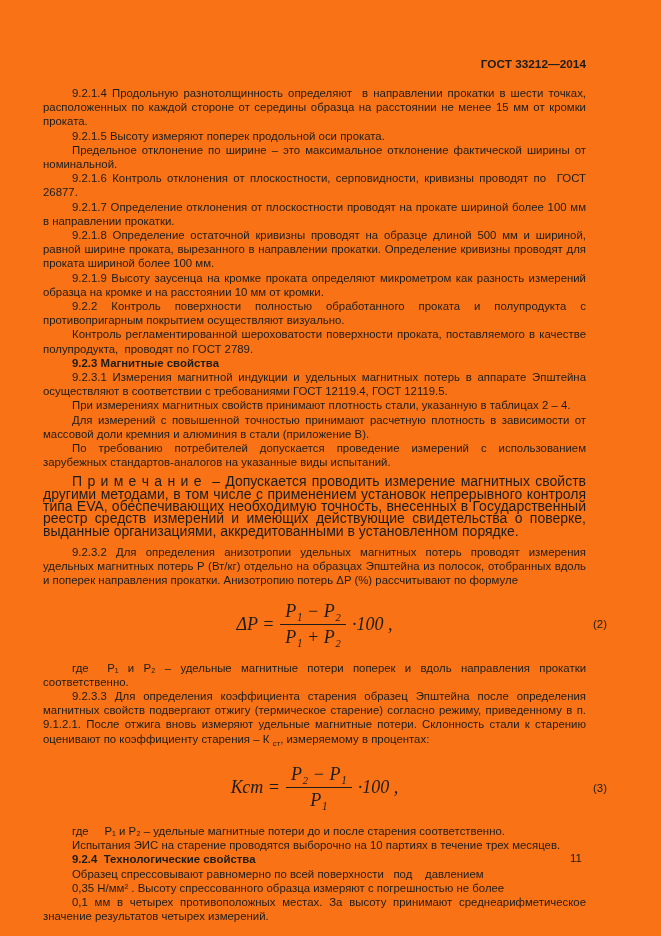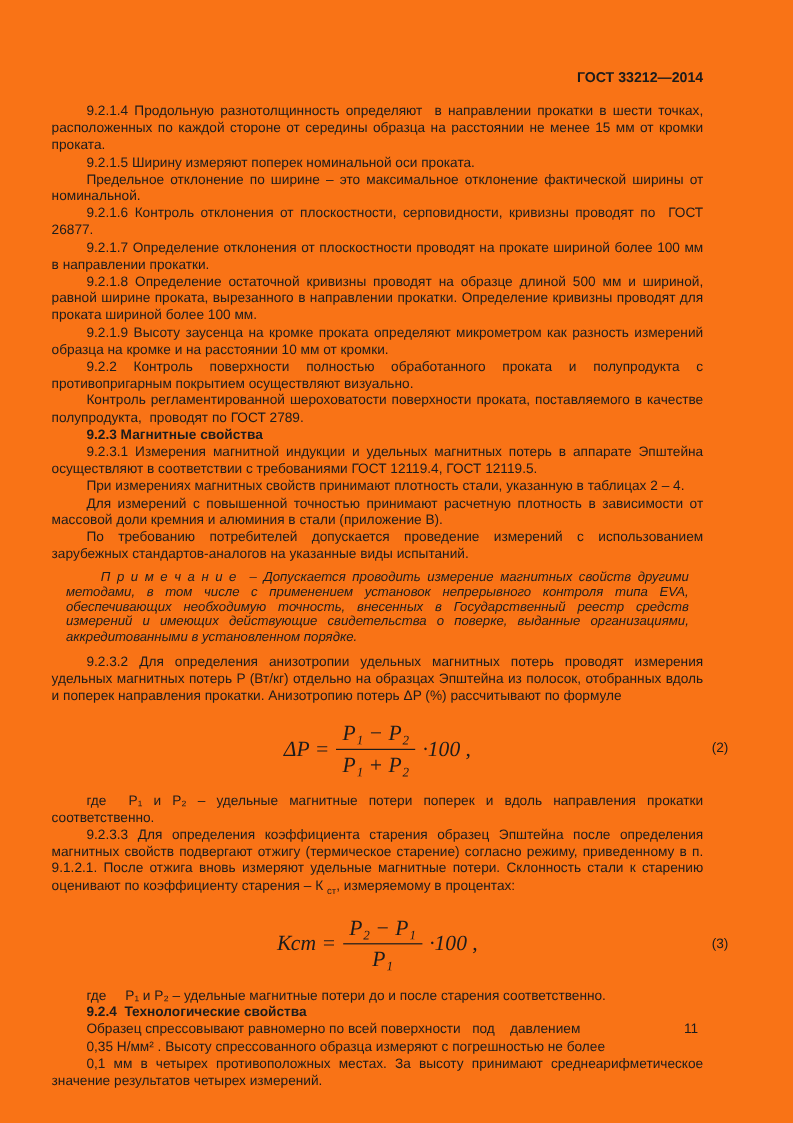--- a/index.html
+++ b/index.html
@@ -20,23 +20,23 @@
     position:absolute;top:86px;left:43px;width:543px;
   }
   p.b{
     margin:0;
     font-size:11.4px;line-height:14.2px;
     text-align:justify;
     text-indent:29px;
   }
   p.bold{font-weight:bold;}
   p.note{
-    margin:6px 12px 8px;
-    font-size:11px;line-height:12.3px;
-    text-align:justify;text-indent:29px;font-style:italic;
+    margin:6px 0 8px;
+    font-size:14px;line-height:12.3px;
+    text-align:justify;text-indent:29px;
   }
   .mt10{margin-top:10px;}
   .mt12{margin-top:12px;}
   .mt9{margin-top:9px;}
   sub.subsmall{font-size:8px;}
   .formula-row{
     position:relative;
     text-align:center;
     margin:13px 0;
   }
@@ -68,21 +68,21 @@
 <body>
 
 <div class="page">
 
   <div class="header">
     <span>ГОСТ 33212—2014</span>
   </div>
 
   <div class="content">
     <p class="b">9.2.1.4 Продольную разнотолщинность определяют&nbsp; в направлении прокатки в шести точках, расположенных по каждой стороне от середины образца на расстоянии не менее 15 мм от кромки проката.</p>
-    <p class="b">9.2.1.5 Ширину измеряют поперек номинальной оси проката.</p>
+    <p class="b">9.2.1.5 Высоту измеряют поперек продольной оси проката.</p>
     <p class="b">Предельное отклонение по ширине – это максимальное отклонение фактической ширины от номинальной.</p>
     <p class="b">9.2.1.6 Контроль отклонения от плоскостности, серповидности, кривизны проводят по&nbsp; ГОСТ 26877.</p>
     <p class="b">9.2.1.7 Определение отклонения от плоскостности проводят на прокате шириной более 100 мм в направлении прокатки.</p>
     <p class="b">9.2.1.8 Определение остаточной кривизны проводят на образце длиной 500 мм и шириной, равной ширине проката, вырезанного в направлении прокатки. Определение кривизны проводят для проката шириной более 100 мм.</p>
     <p class="b">9.2.1.9 Высоту заусенца на кромке проката определяют микрометром как разность измерений образца на кромке и на расстоянии 10 мм от кромки.</p>
     <p class="b">9.2.2 Контроль поверхности полностью обработанного проката и полупродукта с противопригарным покрытием осуществляют визуально.</p>
     <p class="b">Контроль регламентированной шероховатости поверхности проката, поставляемого в качестве полупродукта,&nbsp; проводят по ГОСТ 2789.</p>
     <p class="b bold">9.2.3 Магнитные свойства</p>
     <p class="b">9.2.3.1 Измерения магнитной индукции и удельных магнитных потерь в аппарате Эпштейна осуществляют в соответствии с требованиями ГОСТ 12119.4, ГОСТ 12119.5.</p>
     <p class="b">При измерениях магнитных свойств принимают плотность стали, указанную в таблицах 2 – 4.</p>
@@ -113,20 +113,21 @@
         <span class="frac">
           <span class="num">P₂ − P₁</span>
           <span class="den">P₁</span>
         </span>
         <span class="mult">·100 ,</span>
       </span>
       <span class="eqnum">(3)</span>
     </div>
 
     <p class="b">где&nbsp;&nbsp;&nbsp;&nbsp; P₁ и P₂ – удельные магнитные потери до и после старения соответственно.</p>
+    <p class="b mt9">Испытания ЭИС на старение проводятся выборочно на 10 партиях в течение трех месяцев.</p>
     <p class="b bold">9.2.4&nbsp; Технологические свойства</p>
     <p class="b">Образец спрессовывают равномерно по всей поверхности&nbsp;&nbsp; под&nbsp;&nbsp;&nbsp; давлением</p>
     <p class="b">0,35 Н/мм² . Высоту спрессованного образца измеряют с погрешностью не более</p>
     <p class="b">0,1 мм в четырех противоположных местах. За высоту принимают среднеарифметическое значение результатов четырех измерений.</p>
   </div>
 
   <div class="pagenum">11</div>
 
 </div>
 

